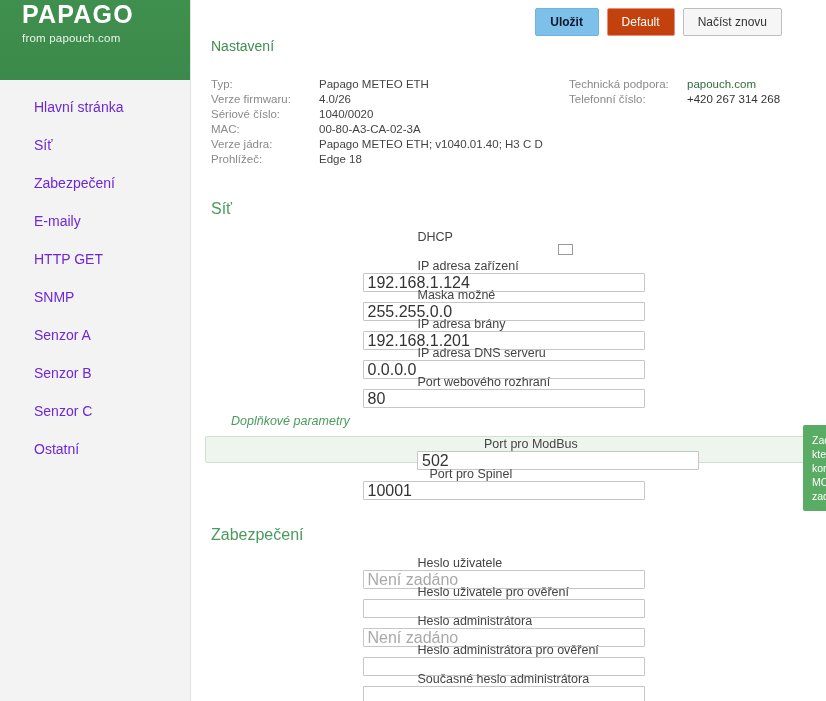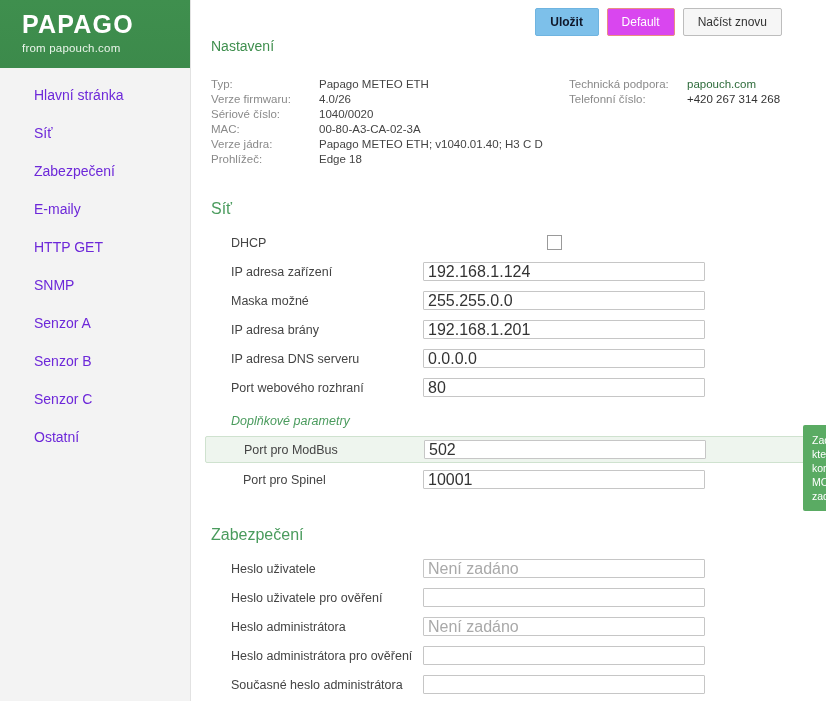--- a/index.html
+++ b/index.html
@@ -26,25 +26,25 @@
   .sidebar {
     position: absolute;
     left: 0;
     top: 0;
     width: 190px;
     height: 701px;
     background: #f3f3f3;
     border-right: 1px solid #e2e2e2;
   }
   .logo-box {
-    height: 68px;
+    height: 80px;
     background: #3f8f4f;
     background: linear-gradient(180deg,#3f8f4e 0%, #3c8a4b 100%);
     color: #ffffff;
-    padding: 10px 0 0 22px;
+    padding: 0 0 0 22px;
     box-sizing: border-box;
   }
   .logo-title {
     font-size: 25px;
     font-weight: bold;
     letter-spacing: 1.2px;
     line-height: 28px;
   }
   .logo-sub {
     font-size: 11.5px;
@@ -81,21 +81,21 @@
     min-width: 64px;
     text-align: center;
   }
   .btn-save {
     background: #7dc0ea;
     border-color: #6fb4e0;
     color: #0f172a;
     font-weight: bold;
   }
   .btn-default {
-    background: #d946ef;
+    background: #c2410c;
     border-color: #e98d83;
     color: #ffffff;
   }
   
   .content {
     position: absolute;
     left: 191px;
     top: 0;
     right: 0;
     height: 701px;
@@ -128,20 +128,21 @@
     color: #4a9b5d;
     font-size: 16px;
     margin: 34px 0 12px 10px;
   }
   .row {
     display: flex;
     align-items: center;
     height: 25px;
     margin-left: 10px;
     position: relative;
+    flex-direction: column;
   }
   .row-label {
     width: 212px;
     padding-left: 20px;
     font-size: 12.5px;
     color: #444;
     box-sizing: border-box;
   }
   .row-label.indent {
     padding-left: 32px;

